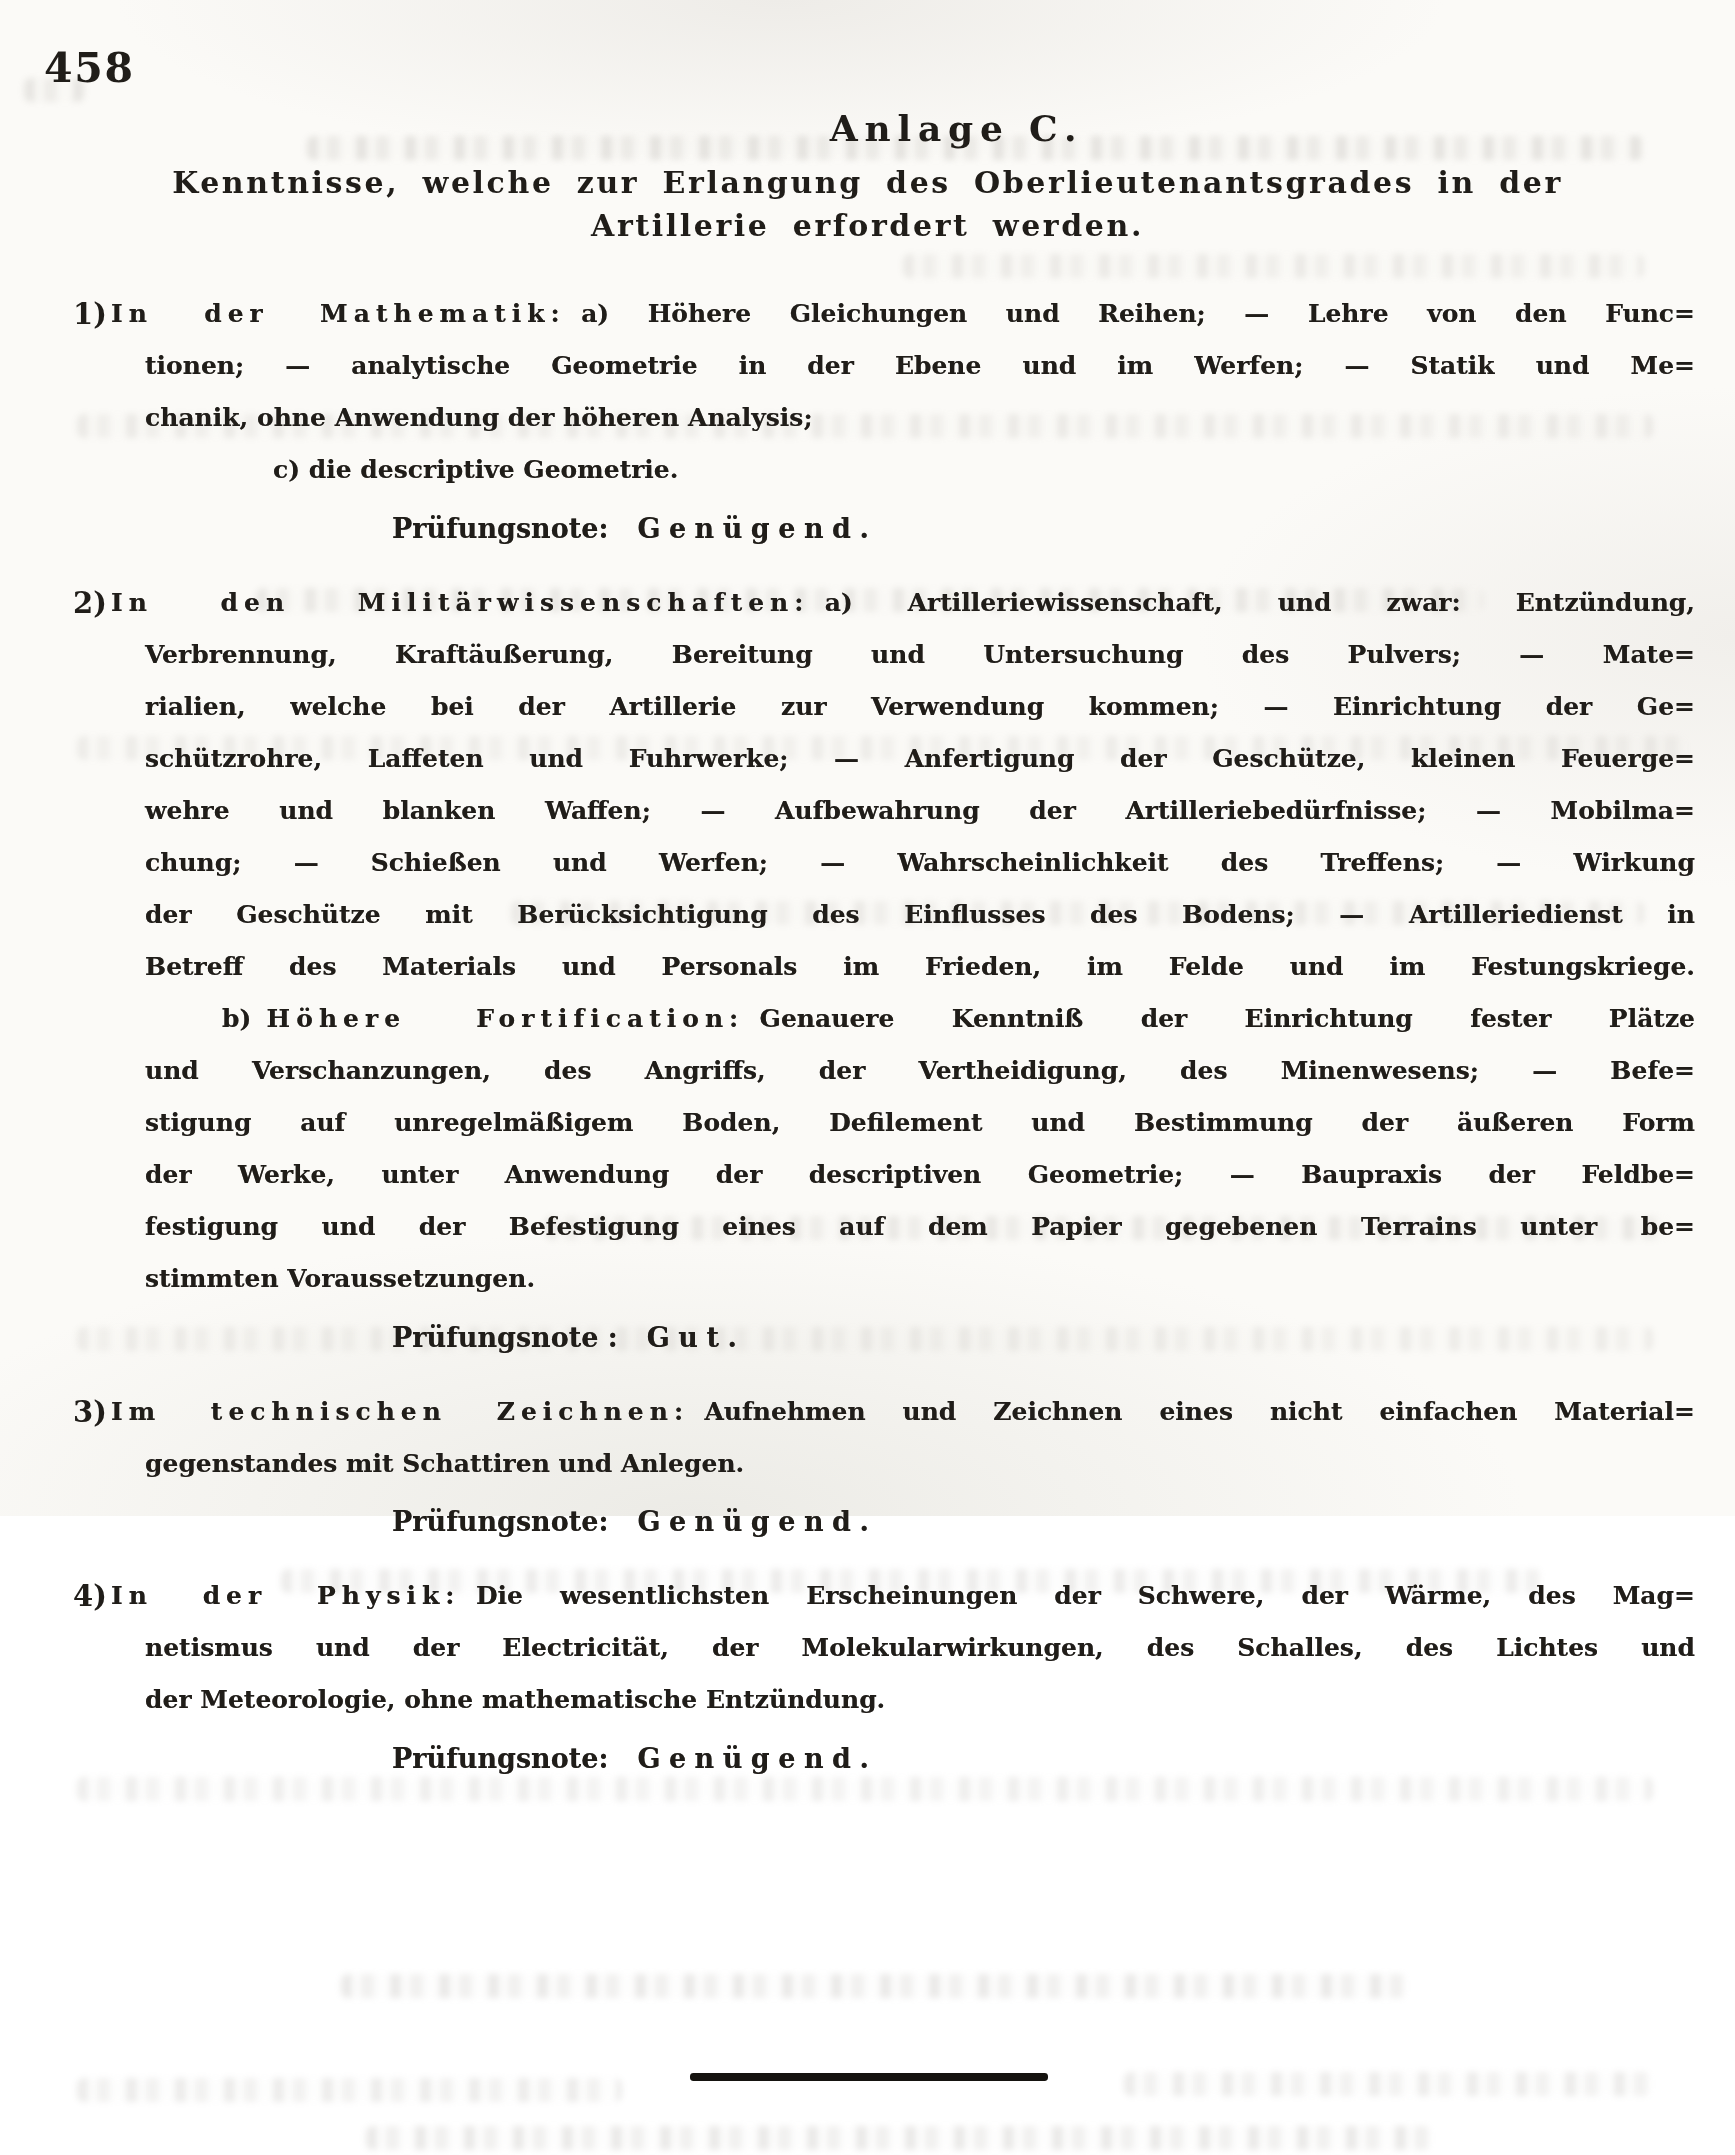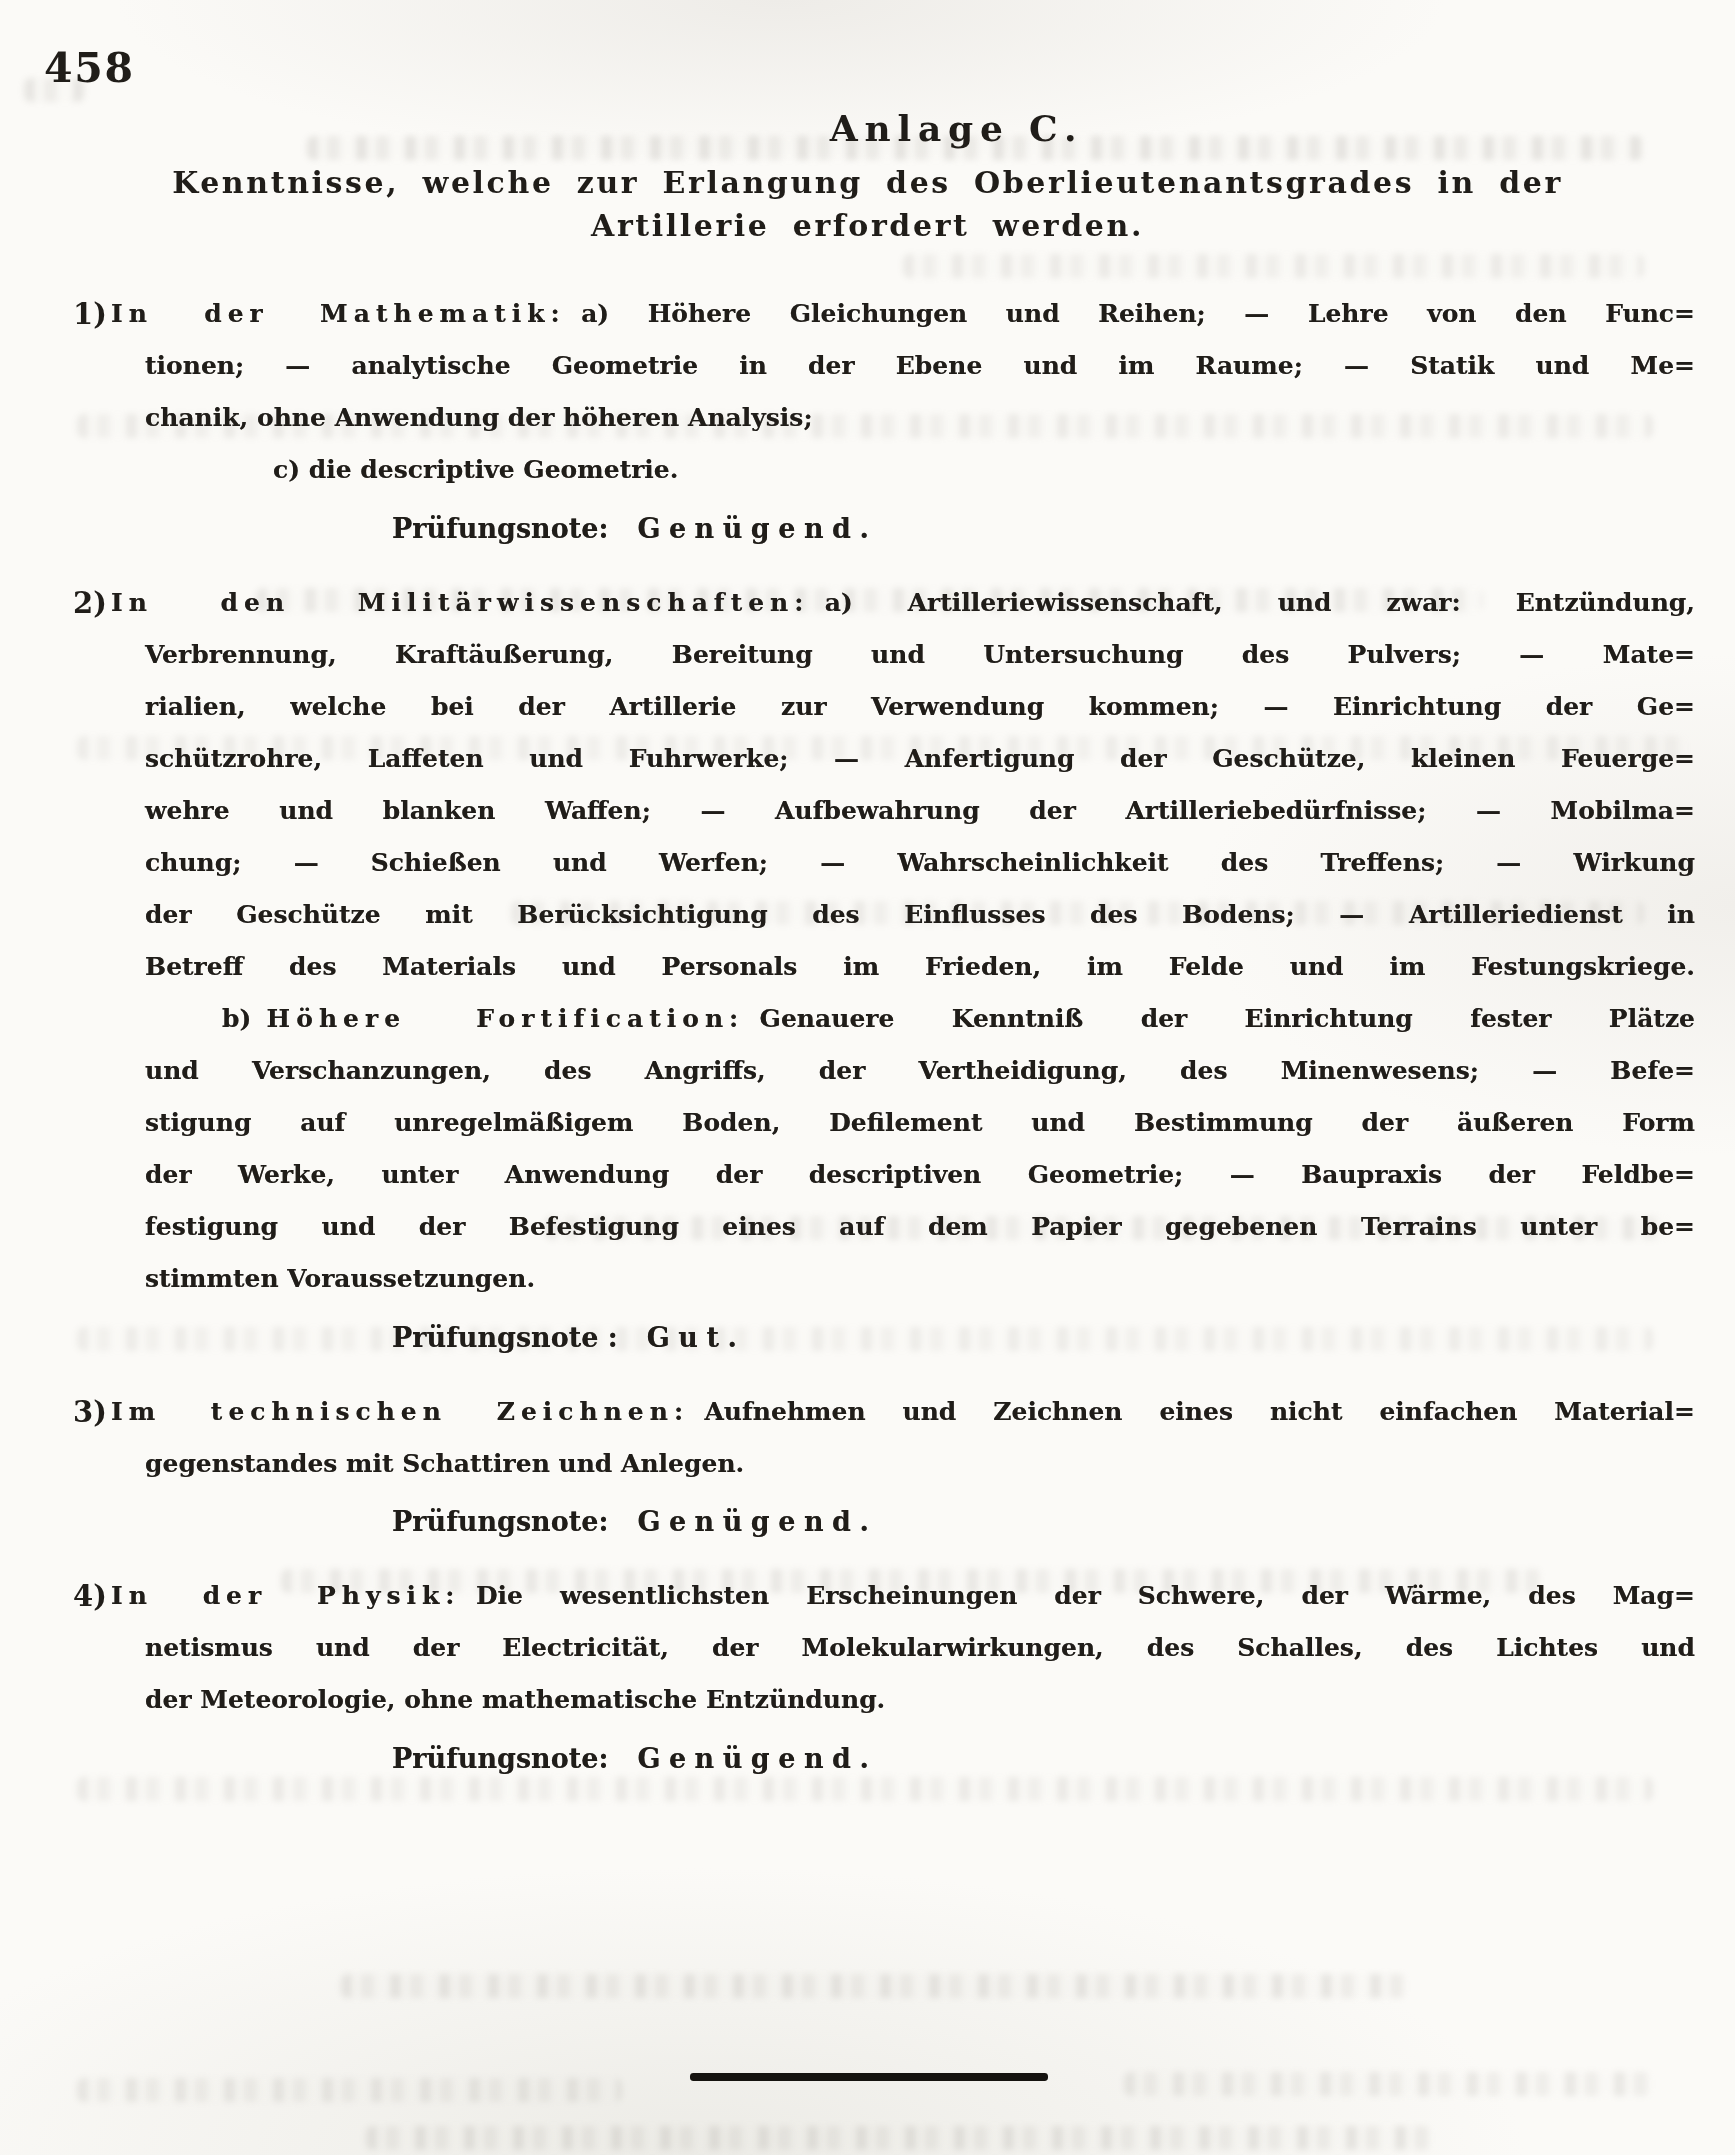--- a/index.html
+++ b/index.html
@@ -3,21 +3,21 @@
 <meta charset="utf-8">
 <style>
   html,body{margin:0;padding:0;}
   body{
     width:1735px;height:2155px;
     font-family:"DejaVu Serif","Liberation Serif",serif;
     color:#201d19;
     overflow:hidden;
   }
   .page{
-    position:relative;width:1735px;height:2155px;
+    position:relative;width:1735px;height:1516px;
     background:
       radial-gradient(1107px 273px at 45% 0%, #eeece8 0%, rgba(238,236,232,0) 60%),
       radial-gradient(767px 358px at 100% 42%, #f1efeb 0%, rgba(241,239,235,0) 70%),
       radial-gradient(1278px 443px at 40% 100%, #ecebe6 0%, rgba(236,235,230,0) 65%),
       #fbfaf7;
   }
   .page-number{
     position:absolute;left:44px;top:44px;
     font-size:41px;font-weight:bold;letter-spacing:1.7px;
   }
@@ -93,21 +93,21 @@
     <div class="doc-title">Artillerie erfordert werden.</div>
   </header>
 
   <main class="content">
 
     <section class="item">
       <span class="marker">1)</span>
       <div class="line justify first">
         <span class="kw">In der Mathematik:</span><span class="rest">a) Höhere Gleichungen und Reihen; — Lehre von den Func=</span>
       </div>
-      <div class="line justify">tionen; — analytische Geometrie in der Ebene und im Raume; — Statik und Me=</div>
+      <div class="line justify">tionen; — analytische Geometrie in der Ebene und im Werfen; — Statik und Me=</div>
       <div class="line">chanik, ohne Anwendung der höheren Analysis;</div>
       <div class="line subitem">c) die descriptive Geometrie.</div>
       <div class="note">
         <span>Prüfungsnote:</span><span class="note-value">Genügend.</span>
       </div>
     </section>
 
     <section class="item">
       <span class="marker">2)</span>
       <div class="line justify first">

